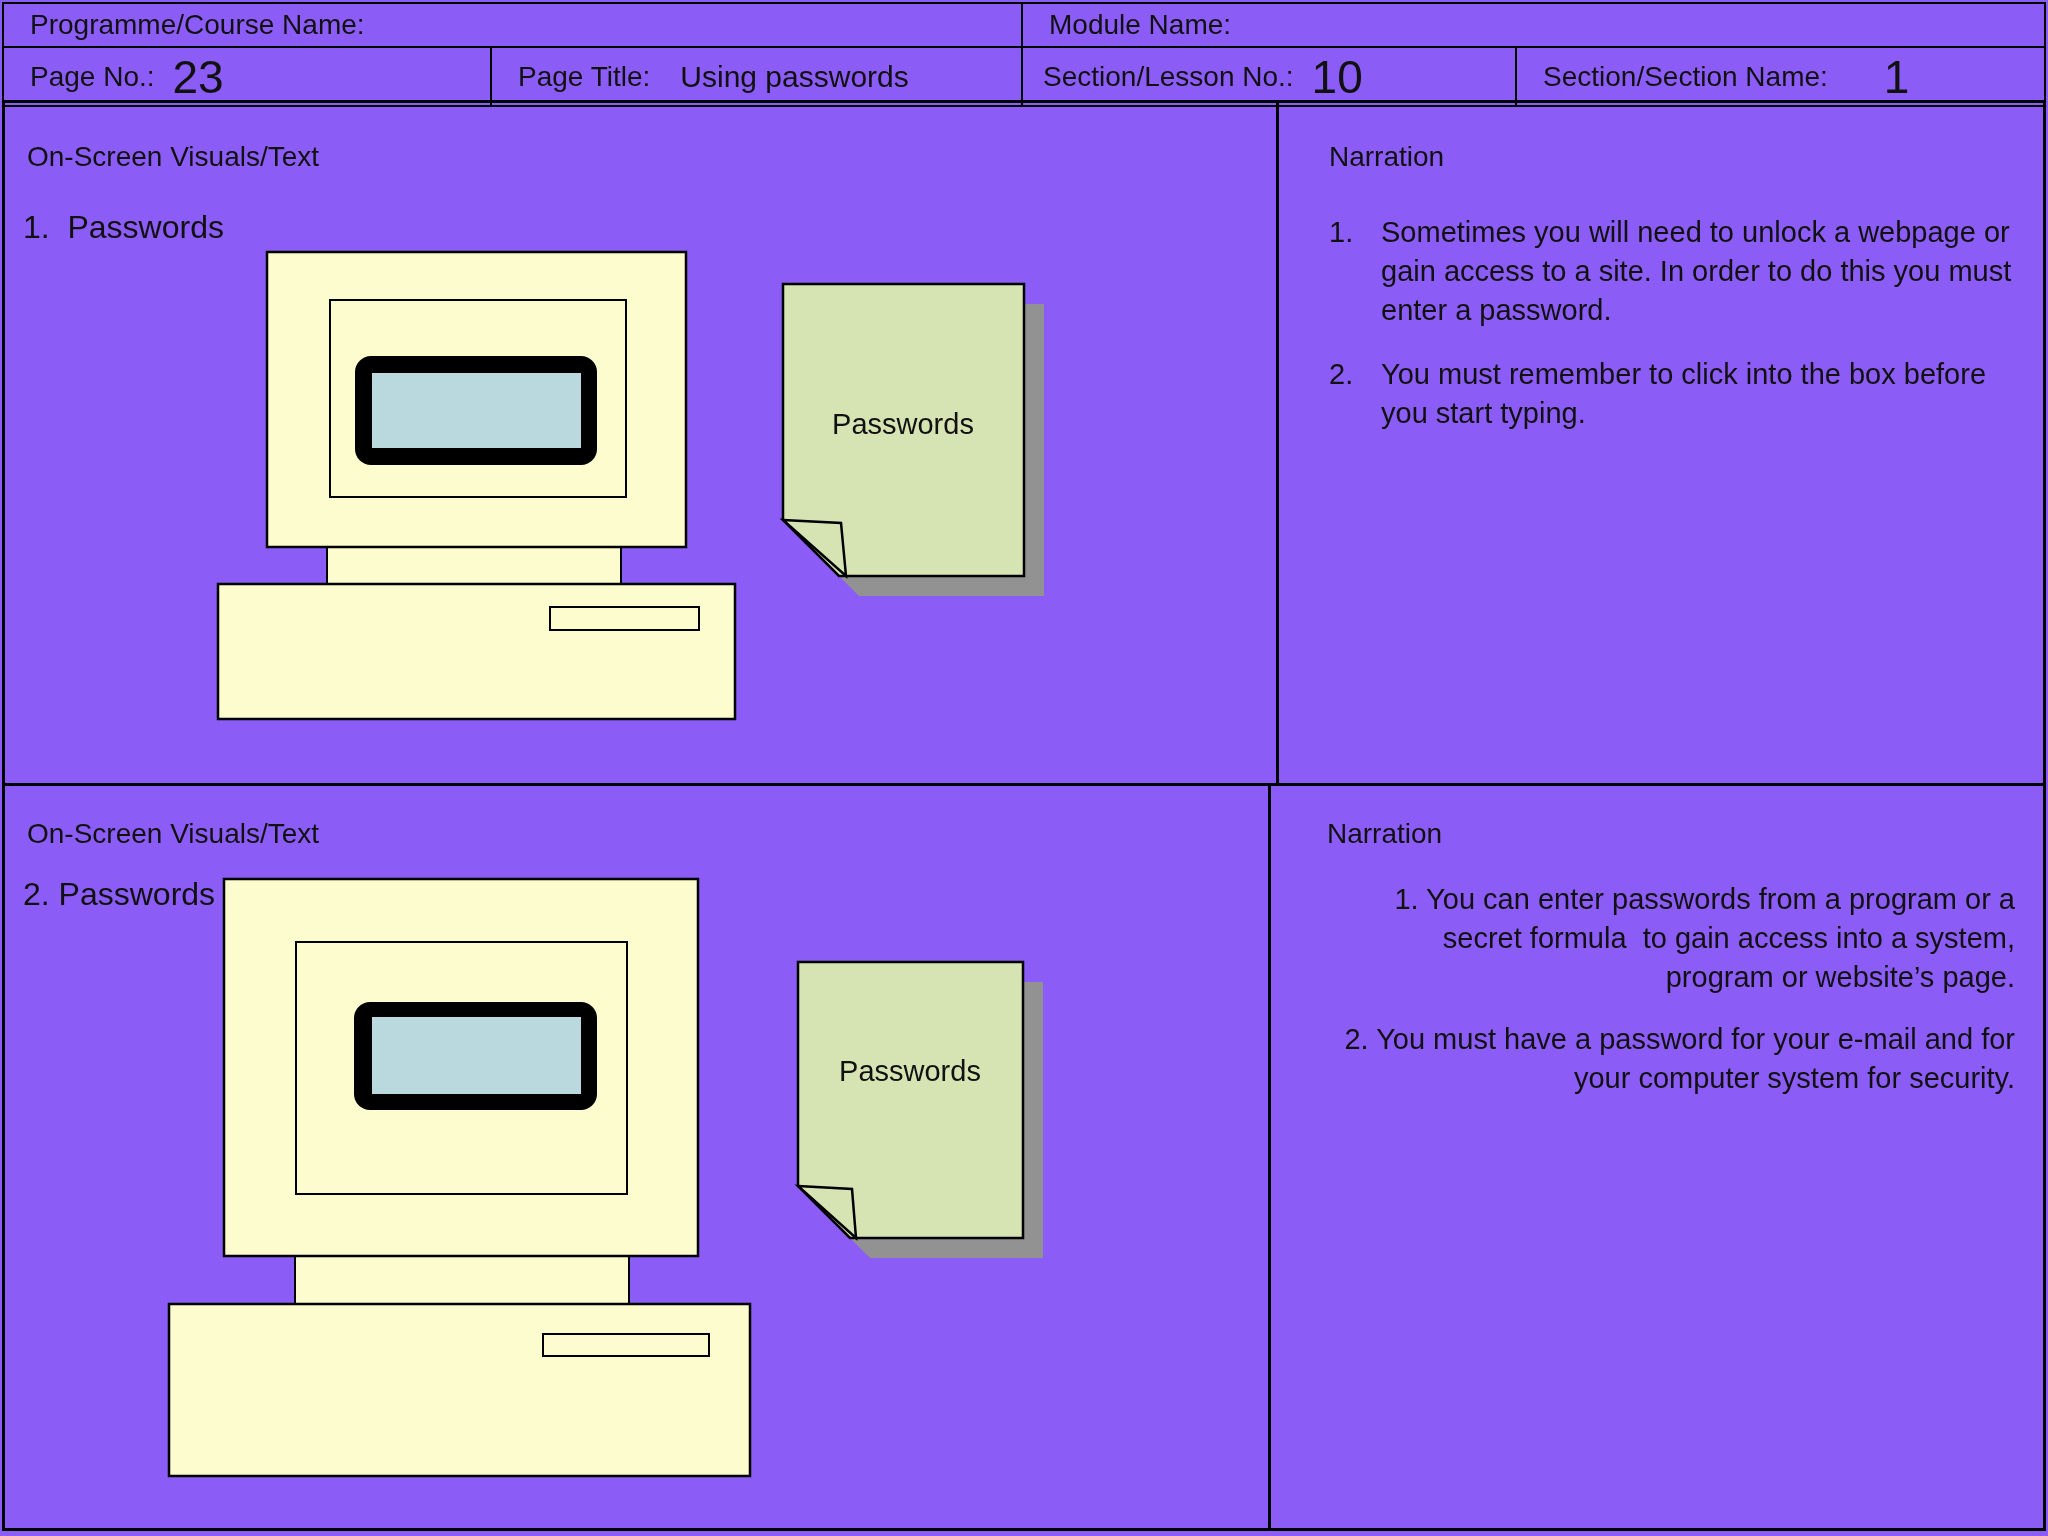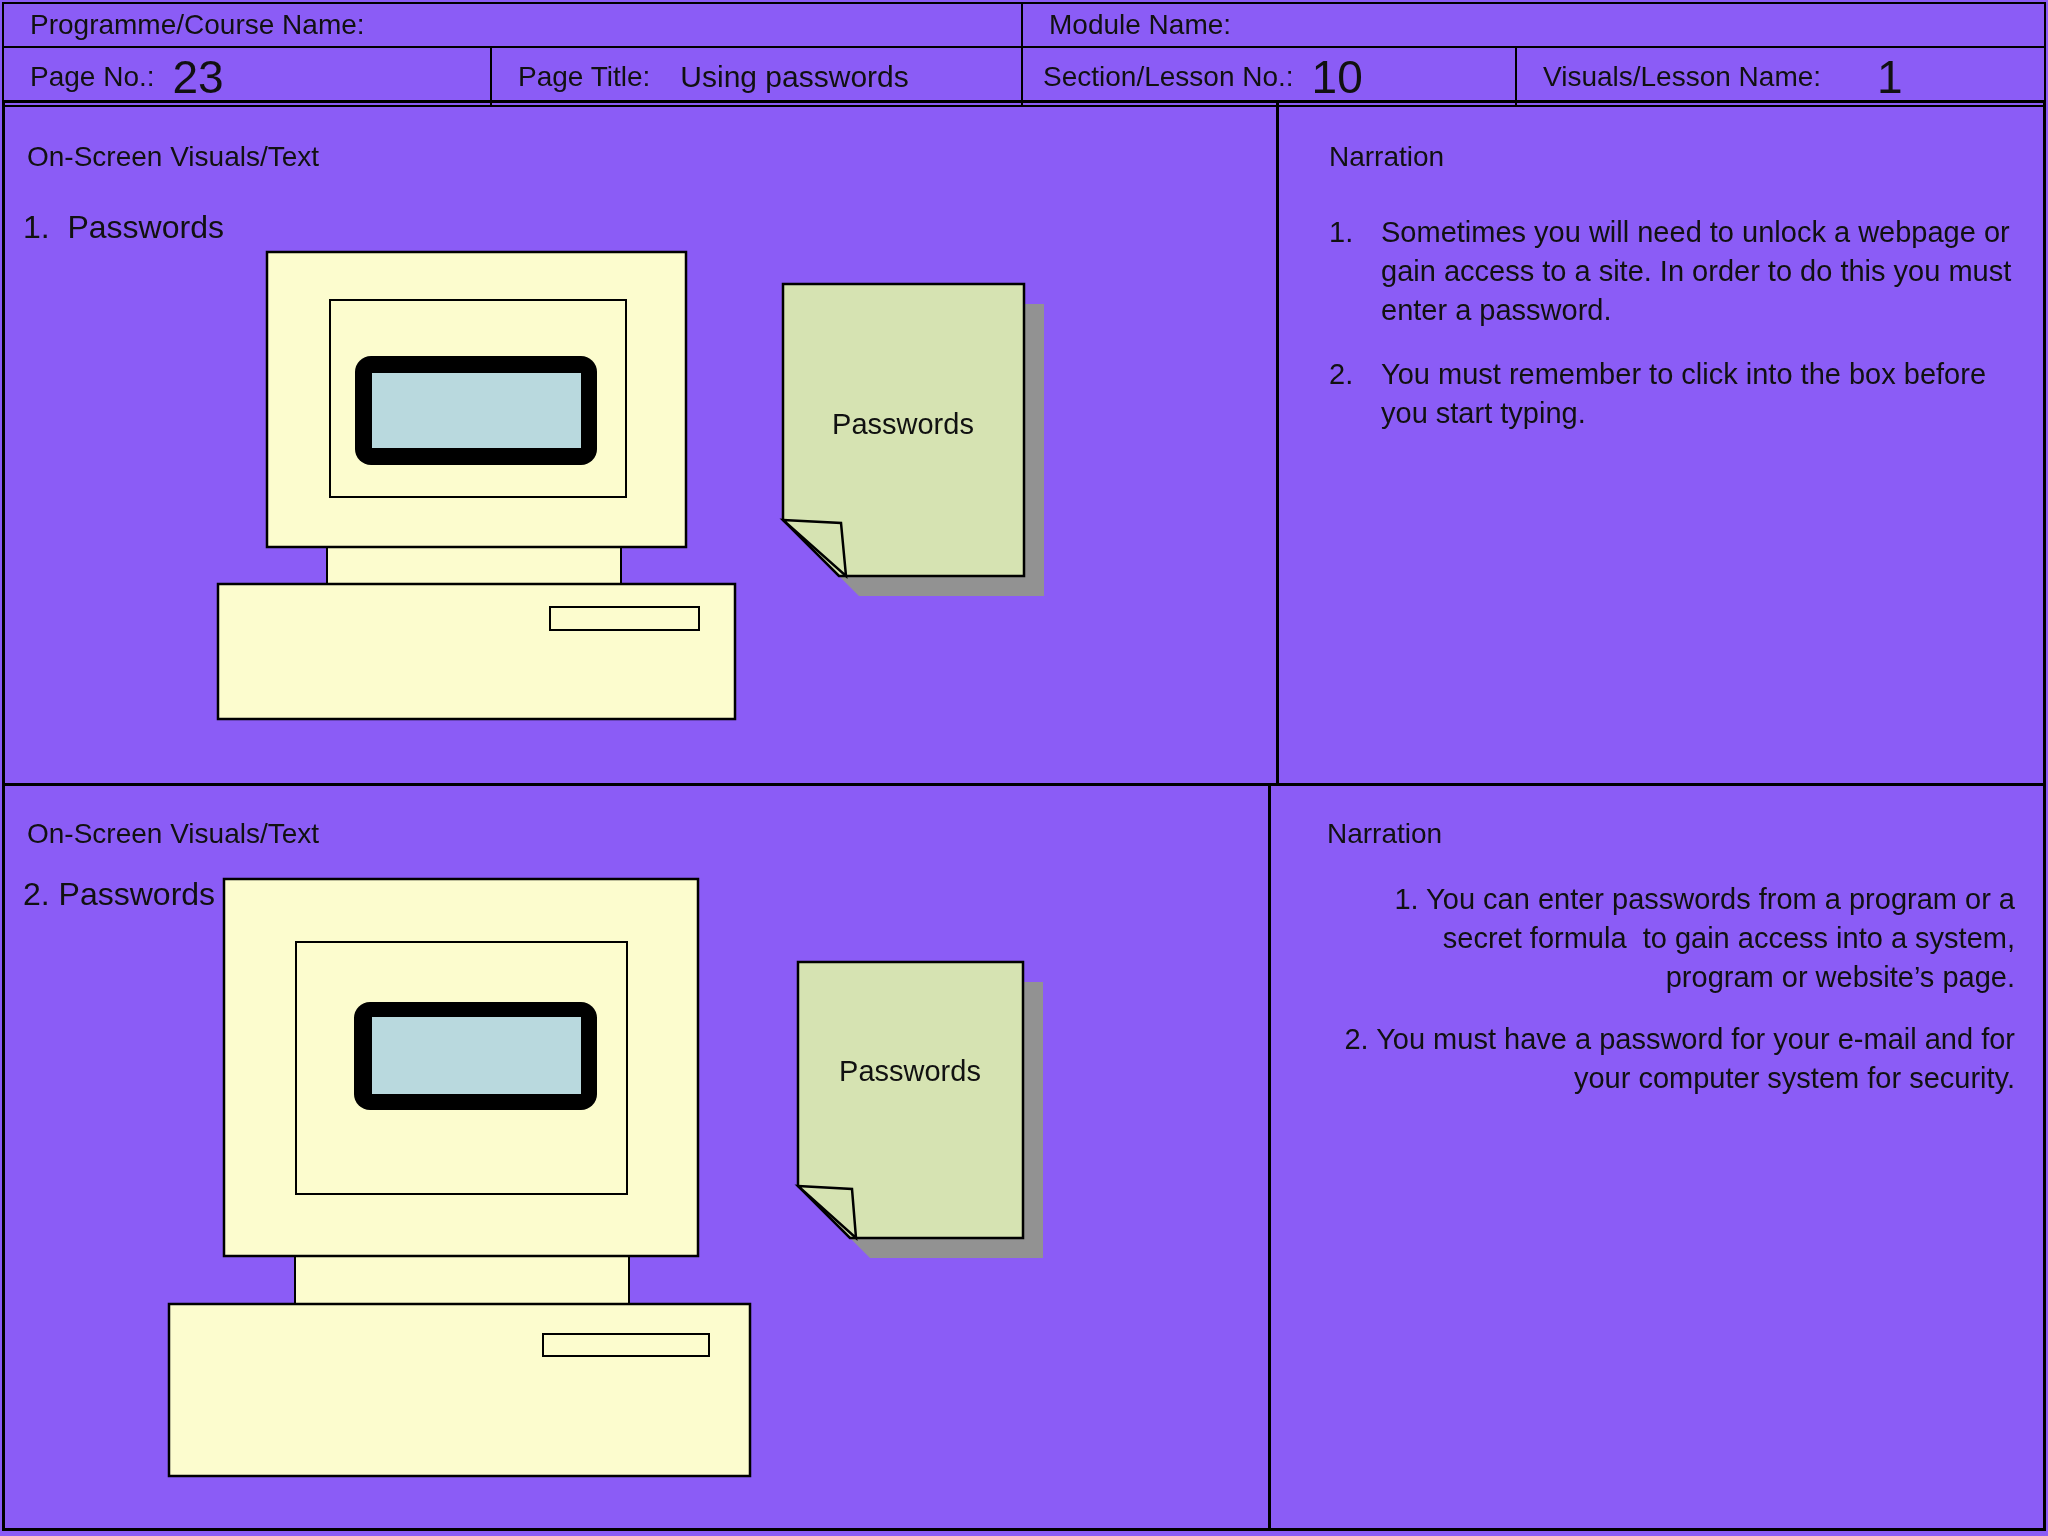--- a/index.html
+++ b/index.html
@@ -82,21 +82,21 @@
       </div>
       <div class="hcell hc-border w-title">
         <span>Page Title:</span>
         <span class="hval-title">Using passwords</span>
       </div>
       <div class="hcell hc-border w-secno">
         <span>Section/Lesson No.:</span>
         <span class="hval-big">10</span>
       </div>
       <div class="hcell grow">
-        <span>Visuals/Lesson Name:</span>
+        <span>Section/Section Name:</span>
         <span class="hval-big hval-name">1</span>
       </div>
     </div>
   </div>
 
   <div class="content">
 
     <div class="crow crow1 r1">
       <div class="vis">
         <div class="vis-heading">On-Screen Visuals/Text</div>

